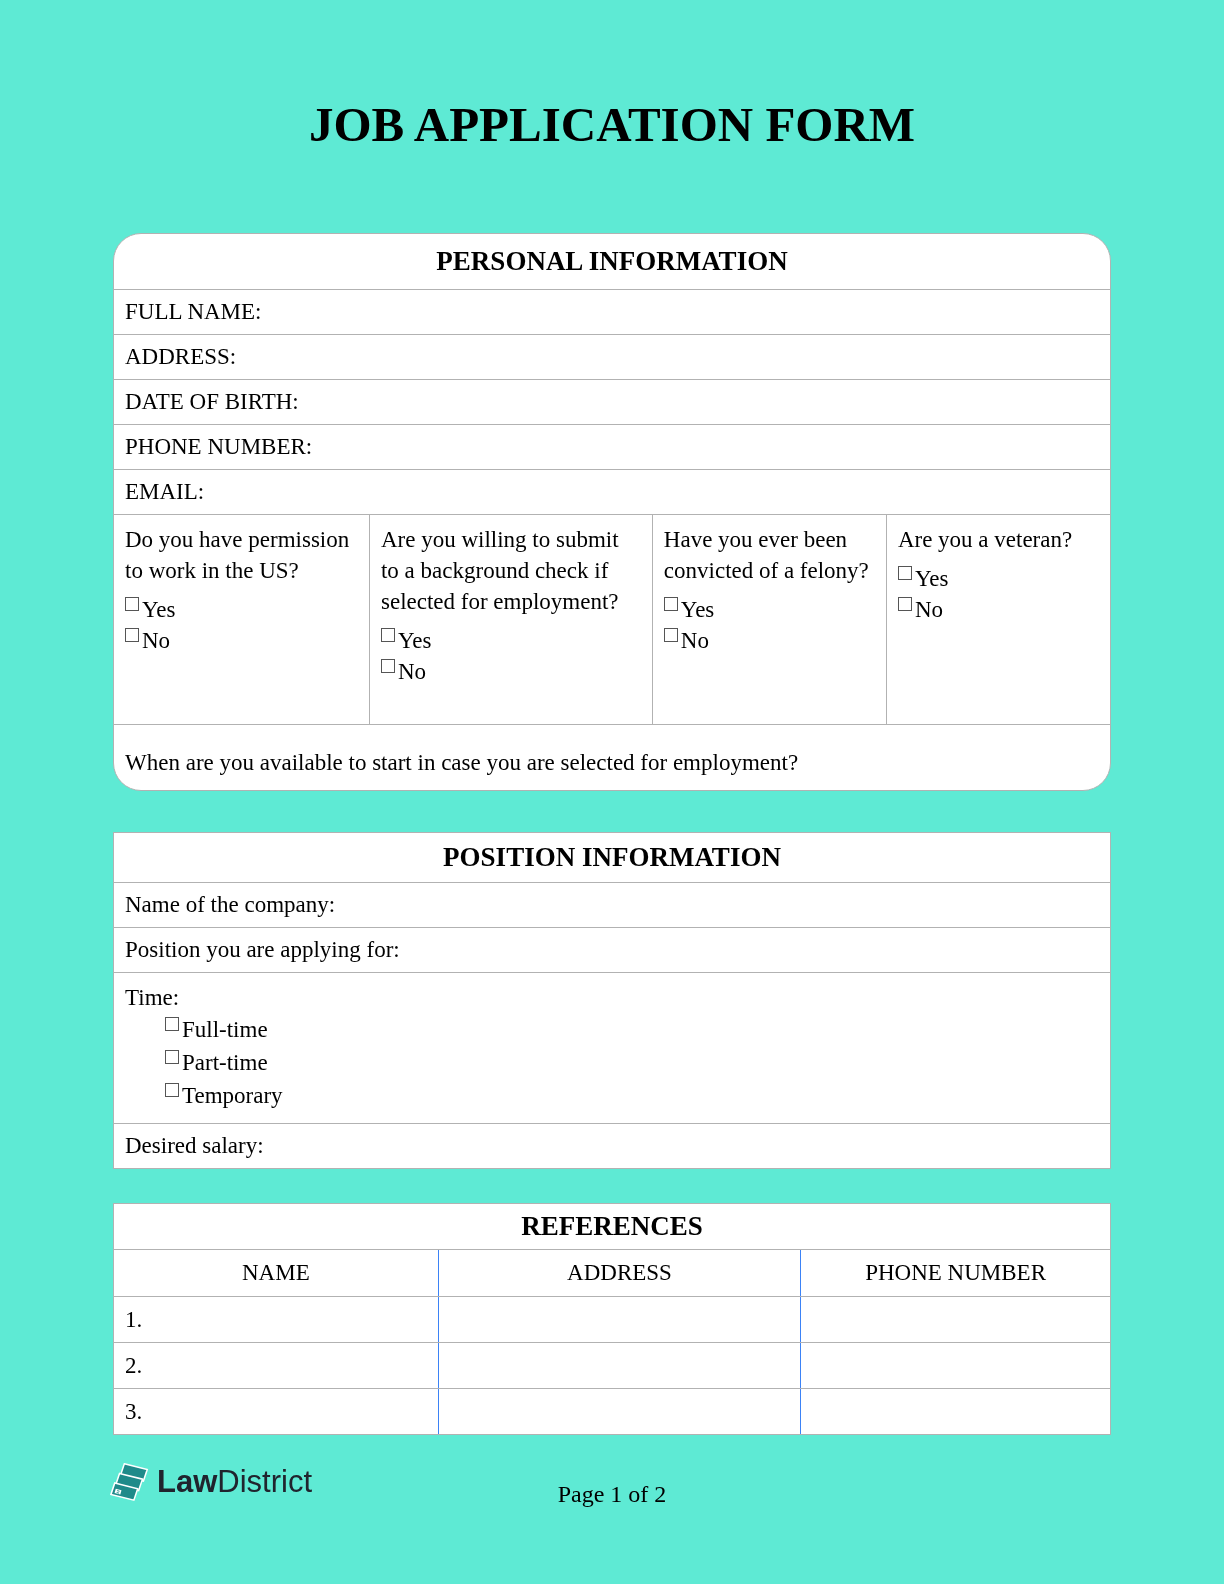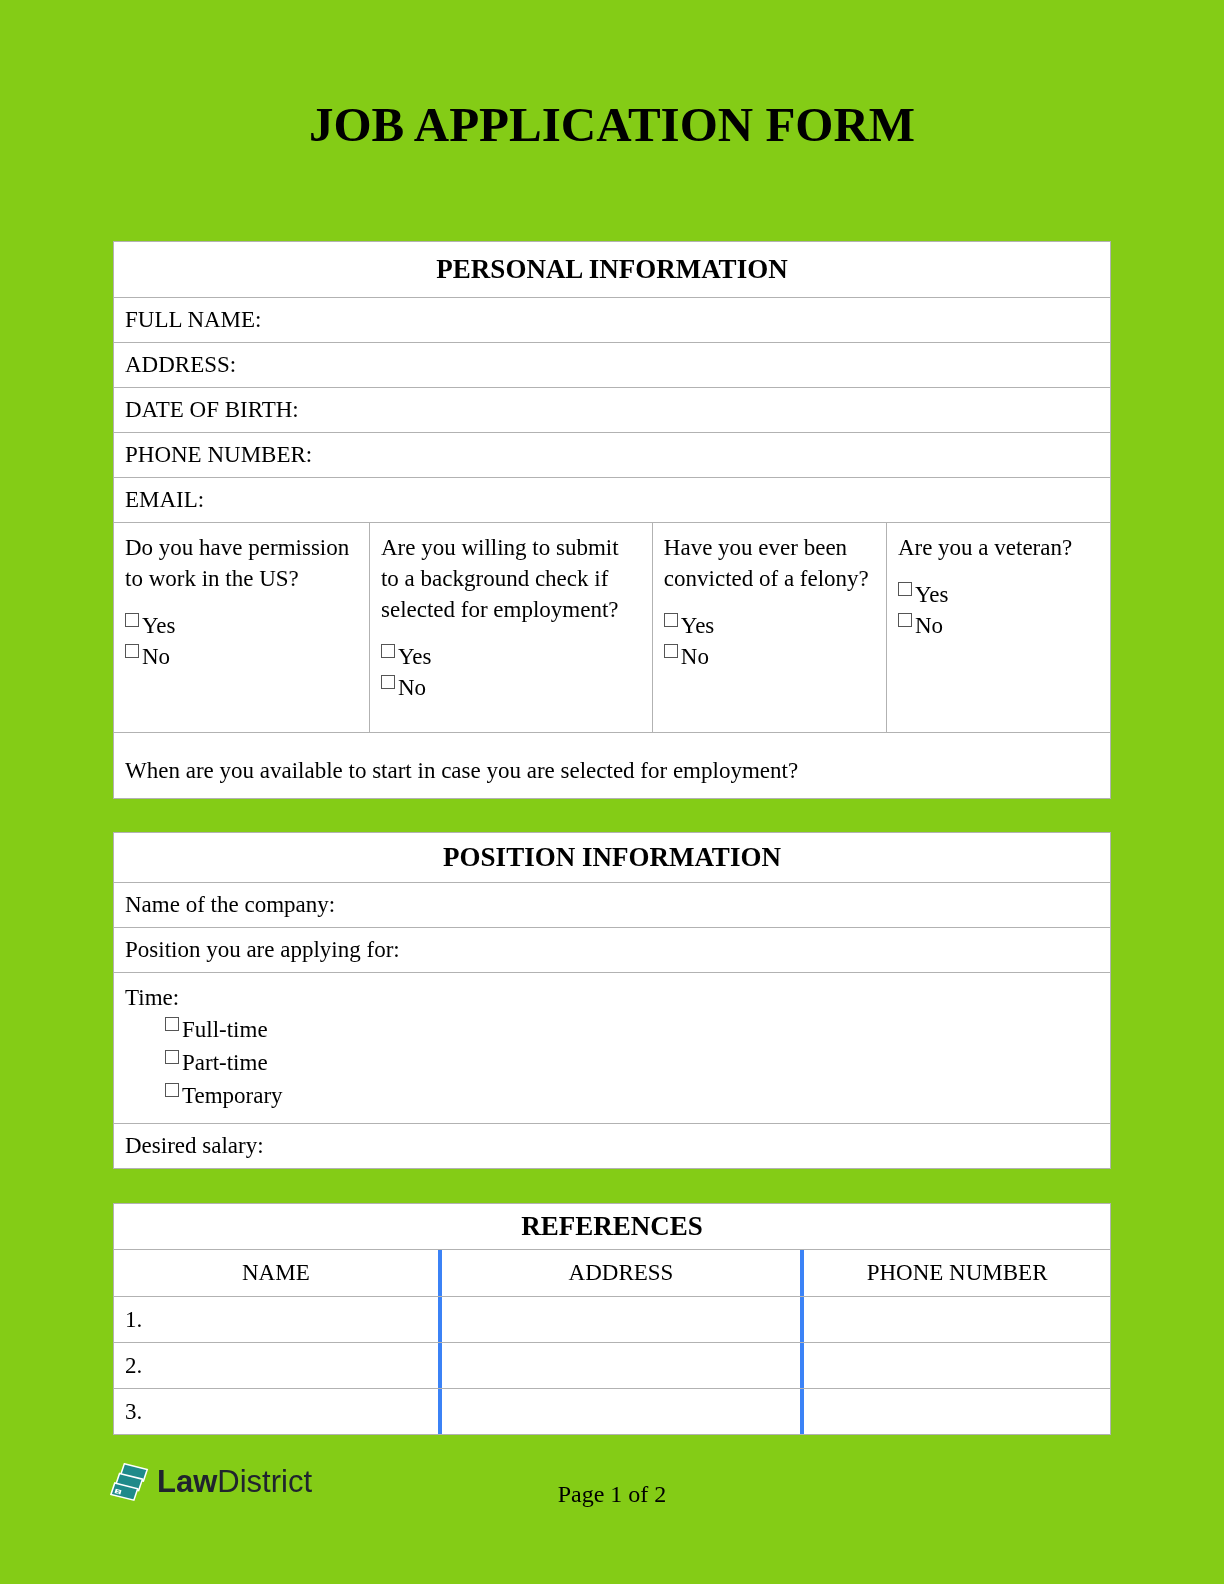--- a/index.html
+++ b/index.html
@@ -1,20 +1,20 @@
 <!DOCTYPE html>
 <html><head>
 <meta charset="utf-8">
 <style>
   html, body { margin: 0; padding: 0; background: #ffffff; }
   .page {
     position: relative;
     width: 1224px;
     height: 1584px;
-    background: #84cc16;
+    background: #5eead4;
     font-family: "Liberation Serif", serif;
     color: #000000;
     overflow: hidden;
   }
   .doc-title {
     position: absolute;
     top: 96px;
     left: 0;
     width: 100%;
     text-align: center;
@@ -56,21 +56,21 @@
     padding: 9px 11px;
     font-size: 23px;
     line-height: 31px;
   }
   .q-cell:first-child { border-left: none; }
   .q-c1 { width: 25.6%; font-family: Liberation Serif, serif; }
   .q-c2 { width: 28.4%; }
   .q-c3 { width: 23.5%; }
   .q-c4 { width: 22.5%; }
   .q-text { margin: 0; }
-  .opts { margin-top: 16px; }
+  .opts { margin-top: 8px; }
   .opt-line { display: block; line-height: 31px; }
   .cb {
     display: inline-block;
     width: 12px;
     height: 12px;
     border: 1px solid #555555;
     background: #ffffff;
     margin-right: 3px;
     vertical-align: 6px;
   }
@@ -84,21 +84,21 @@
     padding: 10px 11px;
     font-size: 23px;
     line-height: 30px;
   }
   .time-row p { margin: 0; }
   .time-opts { padding-left: 40px; }
   .time-opts .opt-line { line-height: 33px; }
   .ref-head-row { display: flex; }
   .ref-cell {
     box-sizing: border-box;
-    border-left: 4px solid #3b82f6;
+    border-left: 1px solid #3b82f6;
     display: flex;
     align-items: center;
     font-size: 23px;
   }
   .ref-cell:first-child { border-left: none; }
   .ref-col-head { justify-content: center; }
   .ref-num { padding-left: 11px; align-items: center; }
   .ref-c1 { width: 32.5%; }
   .ref-c2 { width: 36.4%; }
   .ref-c3 { width: 31.1%; }
@@ -127,21 +127,21 @@
   .logo-text .law { font-weight: bold; }
   .logo-text .district { font-weight: normal; }
 </style>
 </head>
 <body>
 
 <div class="page">
 
   <h1 class="doc-title">JOB APPLICATION FORM</h1>
 
-  <div class="doc-table" style="top:241px;">
+  <div class="doc-table" style="top:233px;border-radius:28px;">
     <div class="trow sec-head" style="height:55px;">PERSONAL INFORMATION</div>
     <div class="trow field-row" style="height:45px;">
       <span>FULL NAME:</span>
     </div>
     <div class="trow field-row" style="height:45px;">
       <span>ADDRESS:</span>
     </div>
     <div class="trow field-row" style="height:45px;">
       <span>DATE OF BIRTH:</span>
     </div>

